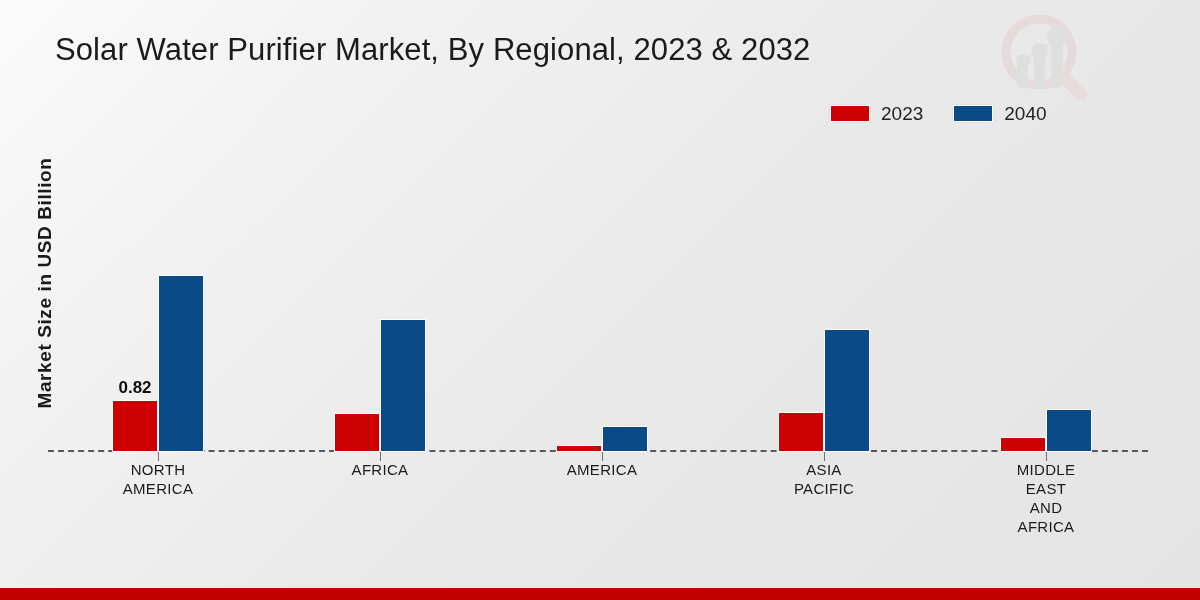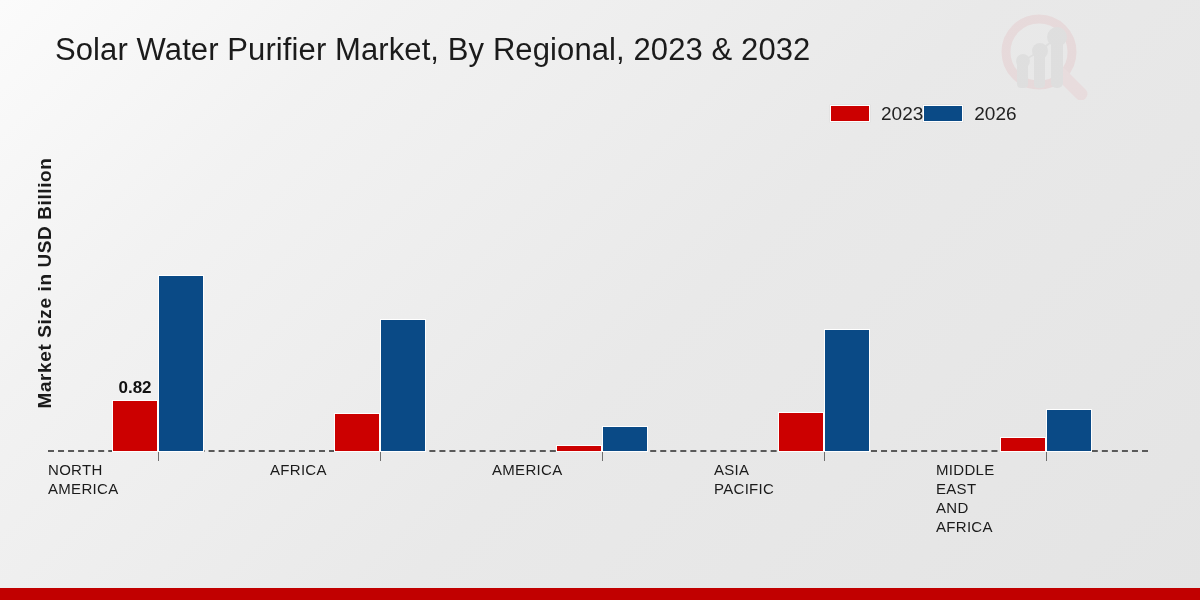--- a/index.html
+++ b/index.html
@@ -31,20 +31,21 @@
     color: #1b1b1b;
     letter-spacing: 0.1px;
     white-space: nowrap;
   }
   
   #legend {
     position: absolute;
     left: 830px; top: 104px;
     display: flex;
     align-items: flex-end;
+    gap: 30px;
   }
   .legend-item { display: flex; align-items: center; gap: 11px; }
   .legend-swatch {
     width: 40px; height: 17px;
     border: 1px solid #ffffff;
     box-shadow: 0 0 0 0.5px rgba(0,0,0,0.06);
   }
   .legend-label {
     font-size: 19px;
     color: #222222;
@@ -114,20 +115,21 @@
     bottom: -9px;
     left: 50%;
     width: 1px; height: 9px;
     background: #6e6e6e;
   }
   .cat-label {
     position: absolute;
     top: 320px;
     left: 0;
     width: 220px;
+    text-align: center;
     font-size: 15px;
     color: #1b1b1b;
     line-height: 19px;
     letter-spacing: 0.3px;
   }
   
   #bottom-strip {
     position: absolute;
     left: 0; bottom: 0;
     width: 1200px; height: 12px;
@@ -156,21 +158,21 @@
 
   <div id="chart-title">Solar Water Purifier Market, By Regional, 2023 &amp; 2032</div>
 
   <div id="legend">
     <div class="legend-item">
       <span class="legend-swatch" style="background:#cc0000"></span>
       <span class="legend-label">2023</span>
     </div>
     <div class="legend-item">
       <span class="legend-swatch" style="background:#0a4a86"></span>
-      <span class="legend-label">2026</span>
+      <span class="legend-label">2040</span>
     </div>
   </div>
 
   <div id="y-axis-title">Market Size in USD Billion</div>
 
   <div id="plot">
     <div id="baseline"></div>
 
     <div class="group" style="left:0px">
       <div class="bars">

